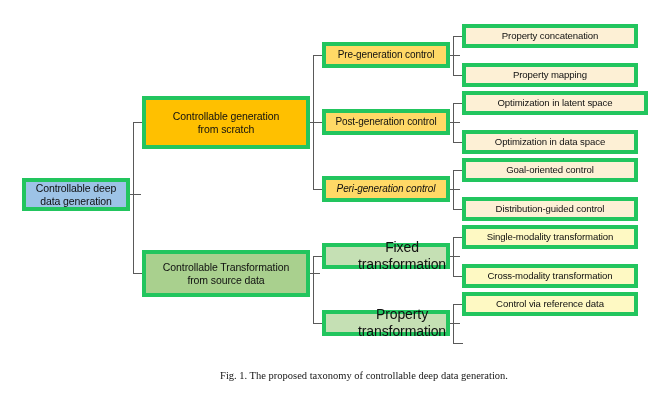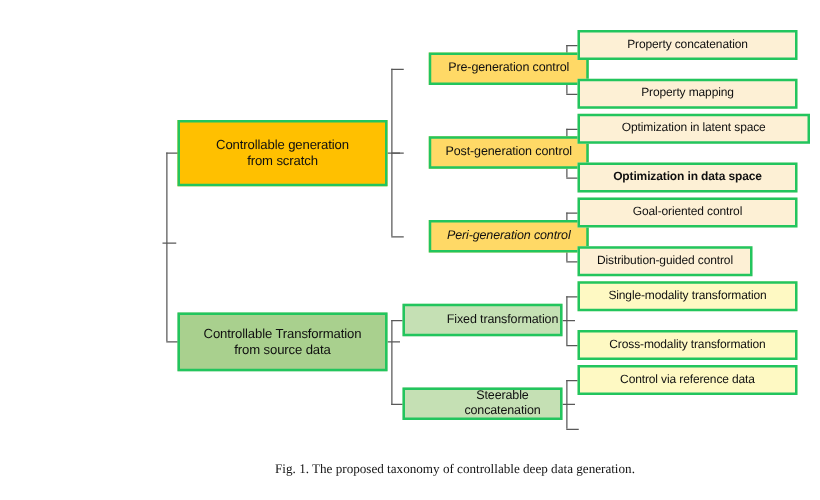--- a/index.html
+++ b/index.html
@@ -16,21 +16,21 @@
   }
   #figure {
     position: absolute;
     left: 0; top: 0;
     width: 656px;
     height: 400px;
   }
   .node {
     position: absolute;
     box-sizing: border-box;
-    border: 2px solid #22c55e;
+    border: 4px solid #22c55e;
     display: flex;
     align-items: center;
     justify-content: center;
     text-align: center;
     color: #101010;
     line-height: 1.22;
     letter-spacing: -0.1px;
     white-space: pre-line;
   }
   
@@ -42,25 +42,24 @@
     background: #ffc000;
     font-size: 10.5px;
   }
   .l2-green {
     background: #a9d08e;
     font-size: 10.5px;
   }
   .l3-orange {
     background: #ffd966;
     font-size: 10px;
-    margin-left: 21px;
   }
   .l3-green {
     background: #c5e0b4;
-    font-size: 10px;
+    font-size: 14px;
     padding-left: 32px;
   }
   .leaf-orange {
     background: #fdf0d5;
     font-size: 9.6px;
   }
   .leaf-green {
     background: #fef9c3;
     font-size: 9.6px;
   }
@@ -124,48 +123,50 @@
   <div class="conn conn-h" style="left:450px; top:256px; width:10px;"></div>
   <div class="conn conn-v" style="left:453px; top:237px; height:39px;"></div>
   <div class="conn conn-h" style="left:453px; top:237px; width:10px;"></div>
   <div class="conn conn-h" style="left:453px; top:276px; width:10px;"></div>
 
   <div class="conn conn-h" style="left:450px; top:323px; width:10px;"></div>
   <div class="conn conn-v" style="left:453px; top:304px; height:39px;"></div>
   <div class="conn conn-h" style="left:453px; top:304px; width:10px;"></div>
   <div class="conn conn-h" style="left:453px; top:343px; width:10px;"></div>
 
+  <div class="node root" style="left:22px; top:178px; width:108px; height:33px;">Controllable deep
+data generation</div>
 
   <div class="node l2-orange" style="left:142px; top:96px; width:168px; height:53px;">Controllable generation
 from scratch</div>
 
   <div class="node l2-green" style="left:142px; top:250px; width:168px; height:47px;">Controllable Transformation
 from source data</div>
 
   <div class="node l3-orange" style="left:322px; top:42px; width:128px; height:26px;">Pre-generation control</div>
 
   <div class="node l3-orange" style="left:322px; top:109px; width:128px; height:26px;">Post-generation control</div>
 
   <div class="node l3-orange" style="left:322px; top:176px; width:128px; height:26px;font-style:italic;">Peri-generation control</div>
 
   <div class="node l3-green" style="left:322px; top:243px; width:128px; height:26px;">Fixed transformation</div>
 
-  <div class="node l3-green" style="left:322px; top:310px; width:128px; height:26px;">Steerable concatenation</div>
+  <div class="node l3-green" style="left:322px; top:310px; width:128px; height:26px;">Property transformation</div>
 
   <div class="node leaf-orange" style="left:462px; top:24px; width:176px; height:24px;">Property concatenation</div>
 
   <div class="node leaf-orange" style="left:462px; top:63px; width:176px; height:24px;">Property mapping</div>
 
   <div class="node leaf-orange" style="left:462px; top:91px; width:186px; height:24px;">Optimization in latent space</div>
 
-  <div class="node leaf-orange" style="left:462px; top:130px; width:176px; height:24px;font-weight:bold;">Optimization in data space</div>
+  <div class="node leaf-orange" style="left:462px; top:130px; width:176px; height:24px;">Optimization in data space</div>
 
   <div class="node leaf-orange" style="left:462px; top:158px; width:176px; height:24px;">Goal-oriented control</div>
 
-  <div class="node leaf-orange" style="left:462px; top:197px; width:140px; height:24px;">Distribution-guided control</div>
+  <div class="node leaf-orange" style="left:462px; top:197px; width:176px; height:24px;">Distribution-guided control</div>
 
   <div class="node leaf-green" style="left:462px; top:225px; width:176px; height:24px;">Single-modality transformation</div>
 
   <div class="node leaf-green" style="left:462px; top:264px; width:176px; height:24px;">Cross-modality transformation</div>
 
   <div class="node leaf-green" style="left:462px; top:292px; width:176px; height:24px;">Control via reference data</div>
 
 
 </div>
 

